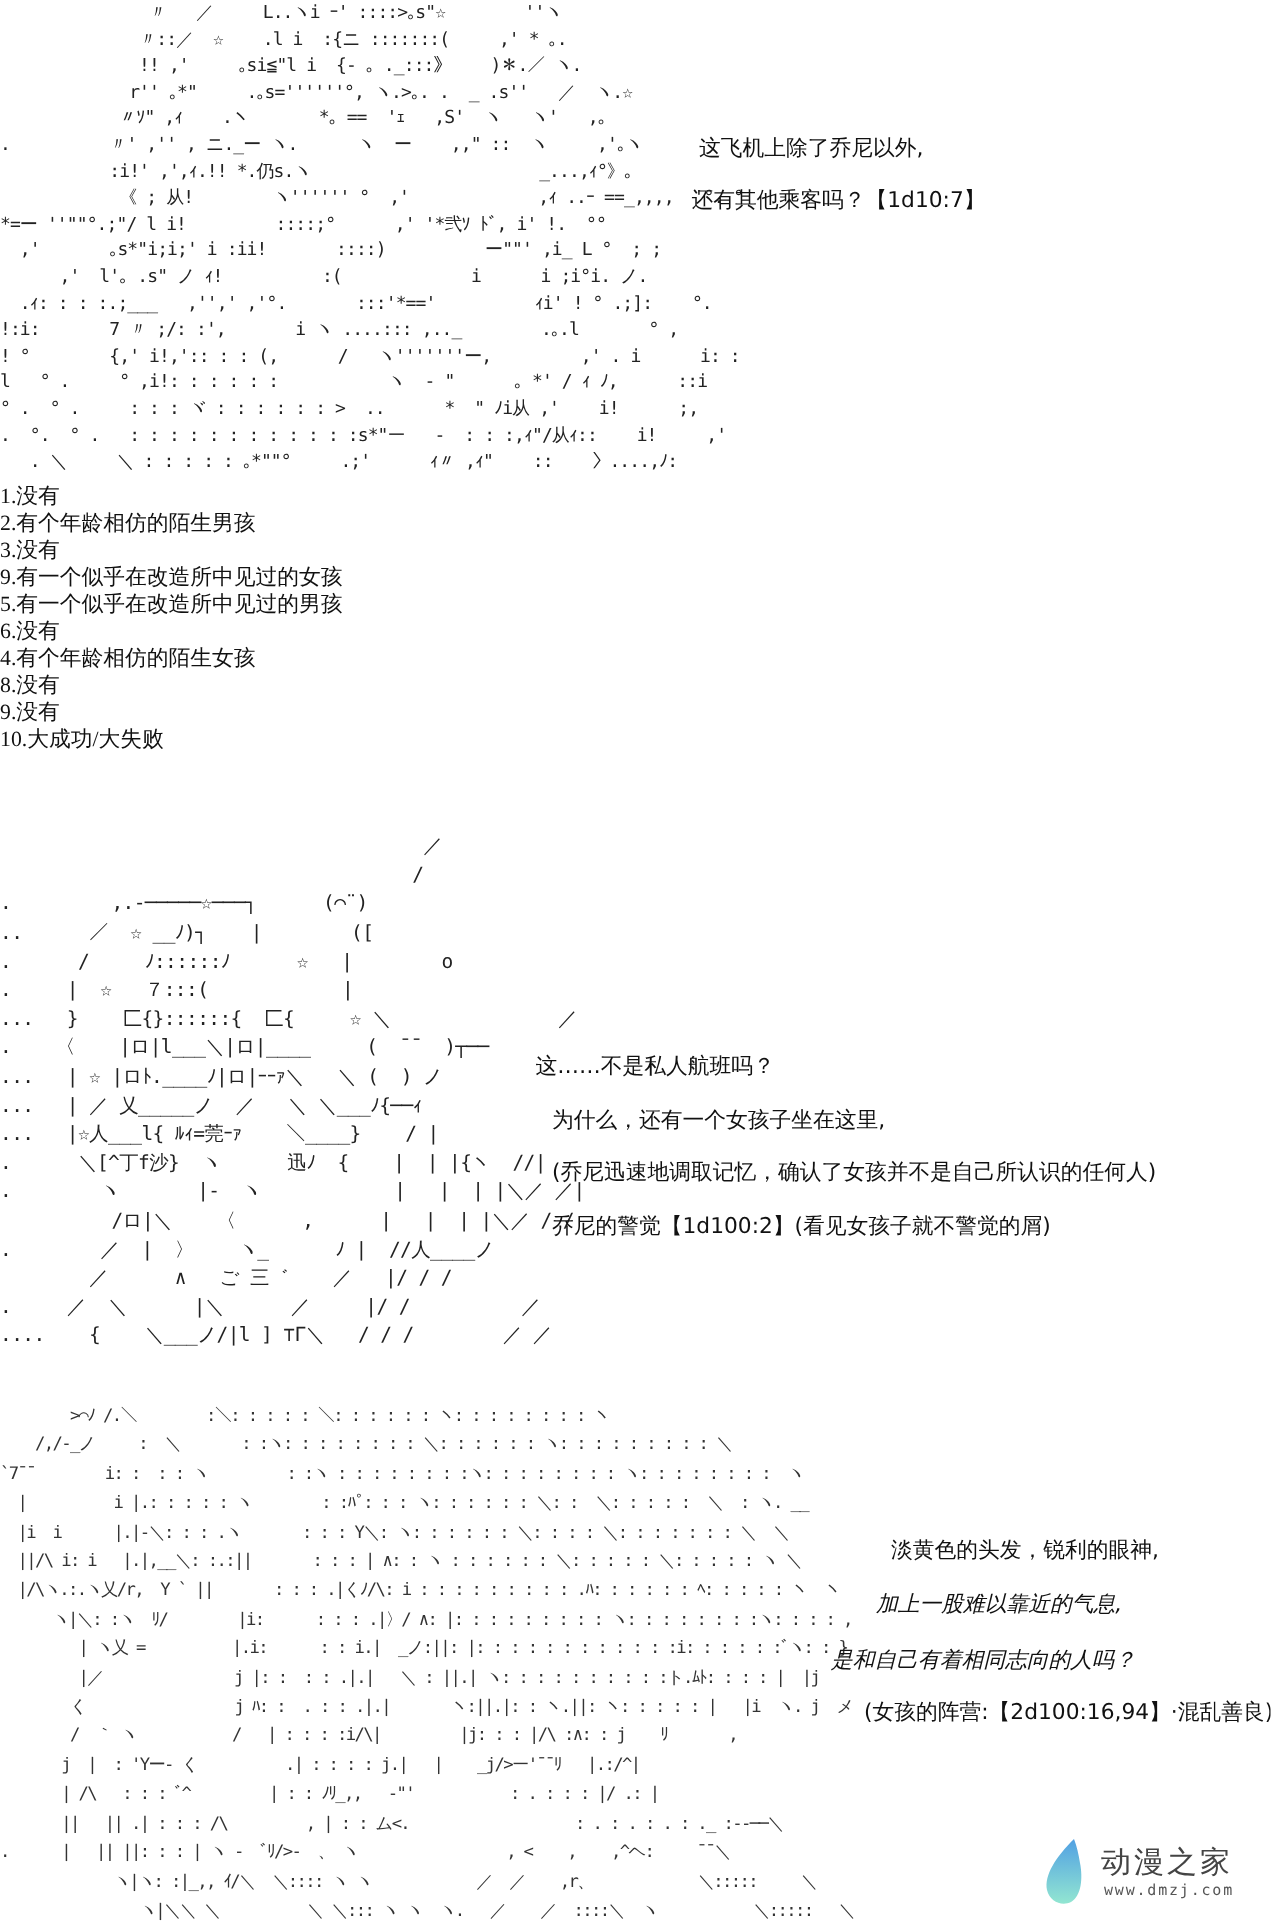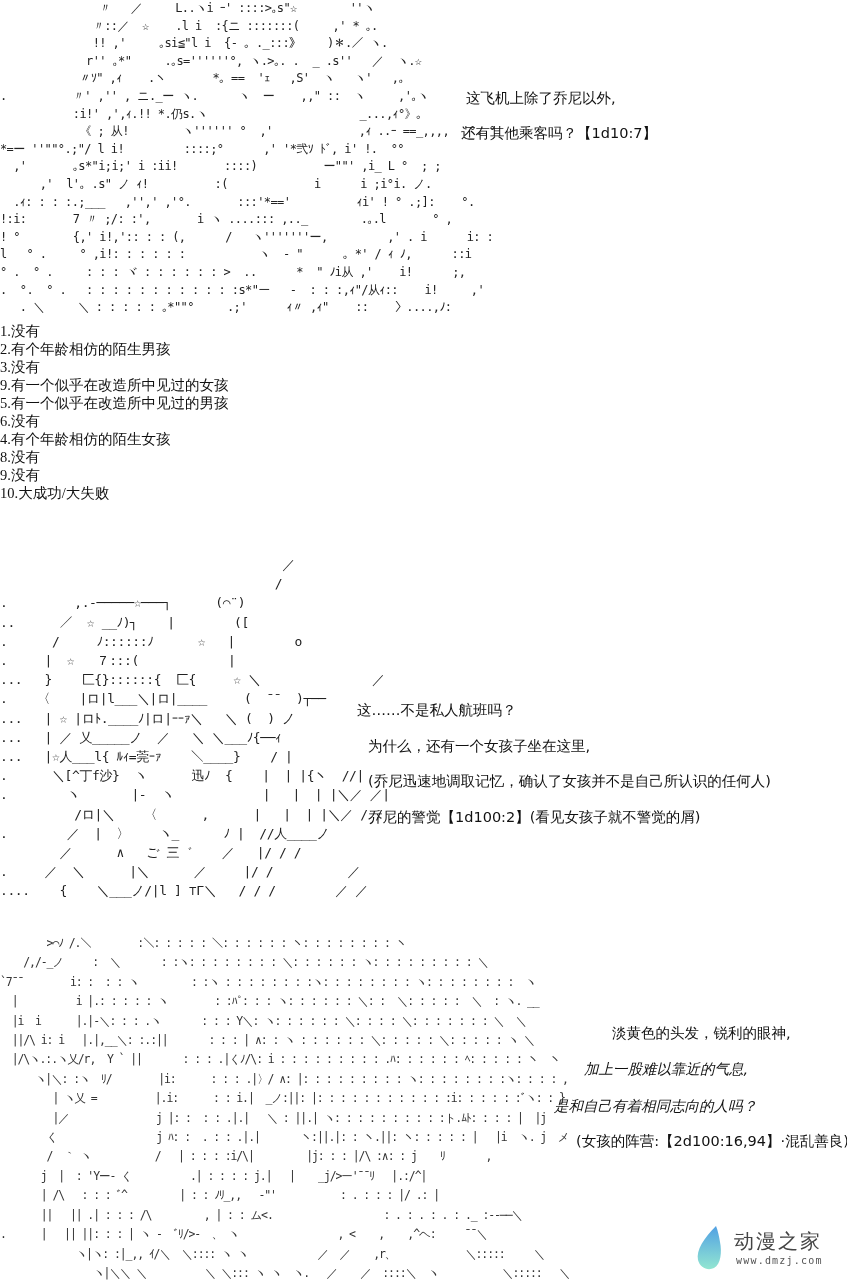--- a/index.html
+++ b/index.html
@@ -96,21 +96,21 @@
          |／               j |: :  : : .|.|   ＼ : ||.| ヽ: : : : : : : : : :ト.ﾑﾄ: : : : |  |j
         く                 j ﾊ: :  . : : .|.|       ヽ:||.|: : ヽ.||: ヽ: : : : : |   |i  ヽ. j  メ
         /  ｀ ヽ           /   | : : : :i/\|         |j: : : |/\ :∧: : j    ﾘ       ,
        j  |  : 'Yー‐ く          .| : : : : j.|   |    _j/&gt;ー'¯¯ﾘ   |.:/^|
        | /\   : : : ﾞ^         | : : ﾉﾘ_,,   ‐"'           : . : : : |/ .: |
        ||   || .| : : : /\         , | : : ム&lt;.                   : . : . : . : ._ :‐‐──＼
 .      |   || ||: : : | ヽ ‐  ﾞﾘ/&gt;‐  、 ヽ                 , &lt;    ,    ,^ヘ:     ¯¯＼
              ヽ|ヽ: :|_,, ｲ/＼  ＼:::: ヽ ヽ            ／  ／    ,r、            ＼:::::     ＼
                 ヽ|＼＼ ＼          ＼ ＼::: ヽ ヽ  ヽ.   ／    ／  ::::＼  ヽ           ＼:::::   ＼</pre>
 
-<div class="cap" style="left:594px; top:1024px;margin-left:18px;">淡黄色的头发，锐利的眼神,</div>
+<div class="cap" style="left:594px; top:1024px;">淡黄色的头发，锐利的眼神,</div>
 <div class="cap" style="left:584px; top:1060px;font-style:italic;">加上一股难以靠近的气息,</div>
 <div class="cap" style="left:554px; top:1097px;font-style:italic;">是和自己有着相同志向的人吗？</div>
 <div class="cap" style="left:576px; top:1132px;">(女孩的阵营:【2d100:16,94】·混乱善良)</div>
 
 <div class="logo">
   <svg class="drop" viewBox="0 0 30 48">
     <defs>
       <linearGradient id="g1" x1="0" y1="0" x2="0" y2="1">
         <stop offset="0" stop-color="#3e96e0"></stop>
         <stop offset="1" stop-color="#86e3cc"></stop>

